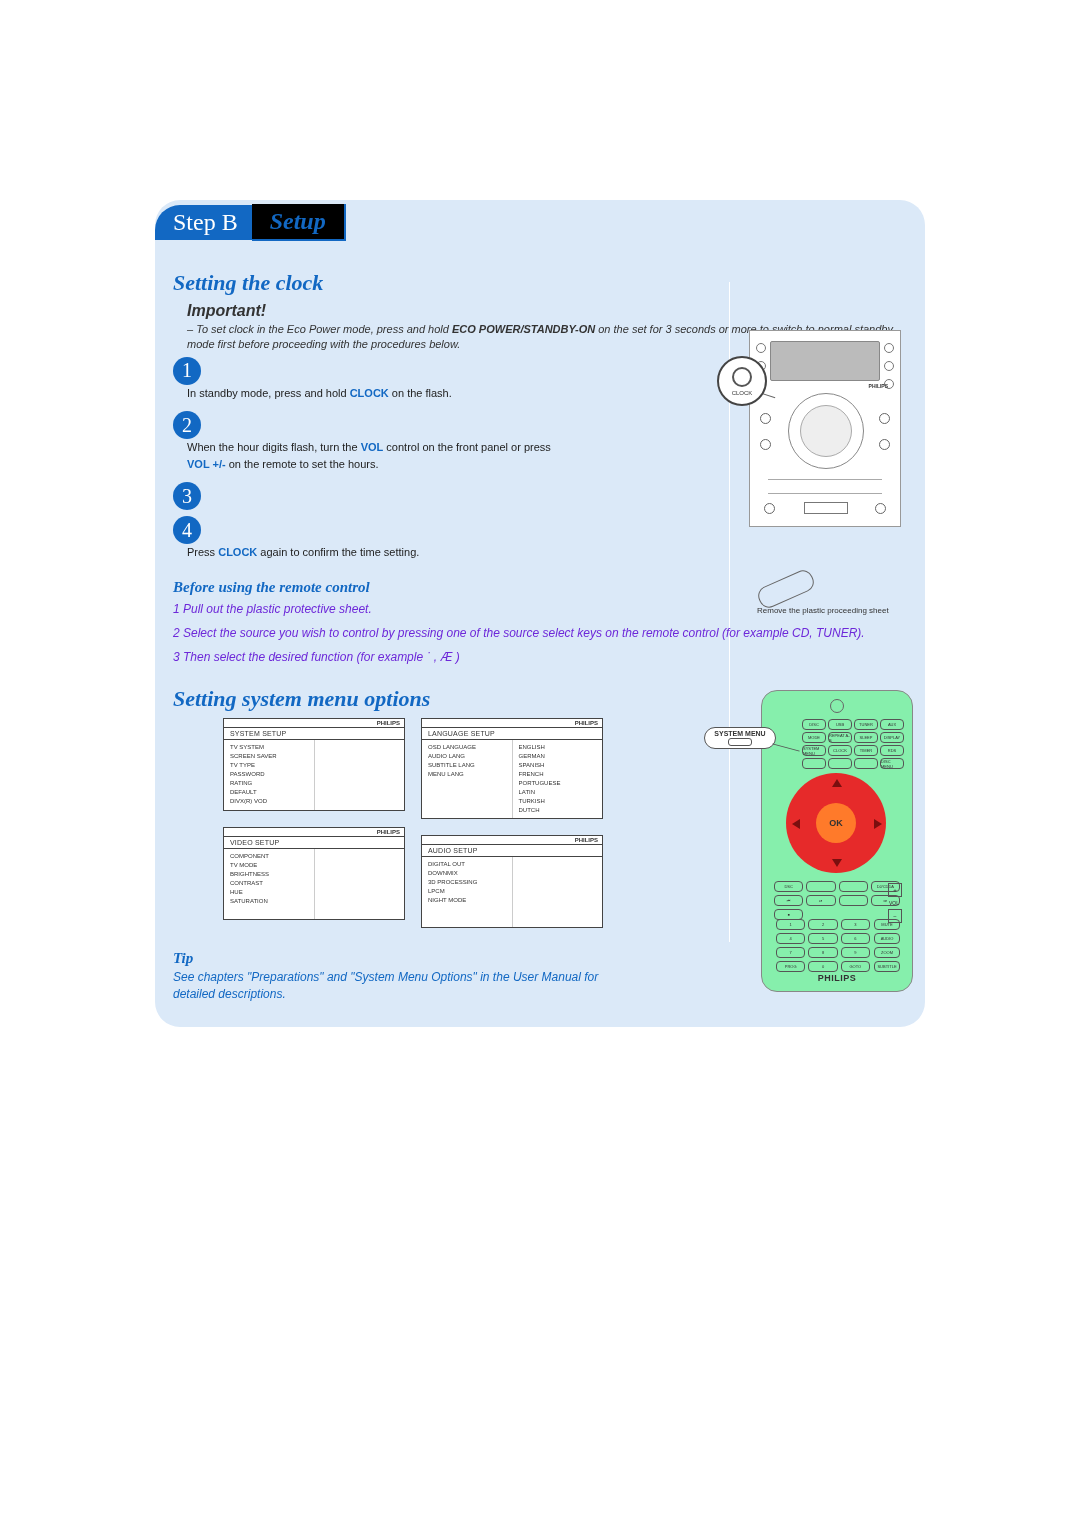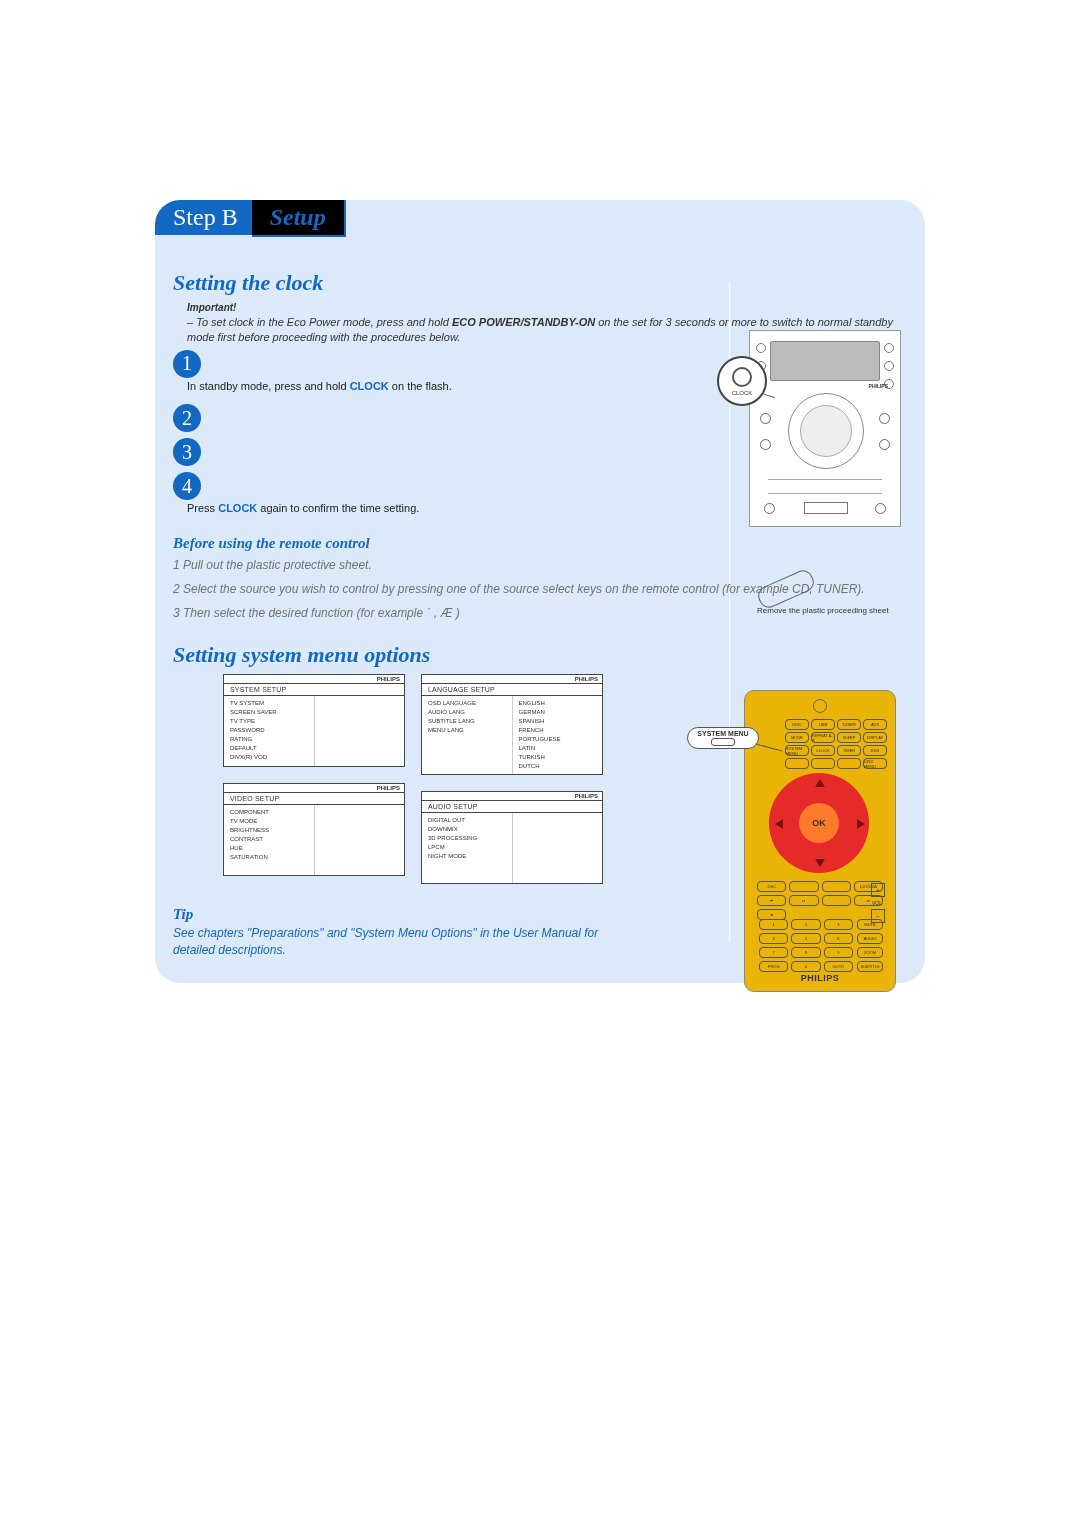--- a/index.html
+++ b/index.html
@@ -16,21 +16,21 @@
     position: relative;
   }
   .main-box {
     background: #dbe9f8;
     border-radius: 25px;
     padding: 0 0 25px 0;
     position: relative;
   }
   .step-banner {
     display: flex;
-    align-items: flex-start;
+    align-items: center;
     height: 44px;
   }
   .step-b {
     background: #1268c3;
     color: #fff;
     font-size: 24px;
     font-weight: normal;
     font-family: Georgia, serif;
     padding: 4px 14px 4px 18px;
     border-top-left-radius: 25px;
@@ -58,21 +58,21 @@
     color: #1268c3;
     font-style: italic;
     font-family: Georgia, serif;
     font-size: 22px;
     font-weight: bold;
     margin: 8px 0 6px 0;
   }
   .important-label {
     font-weight: bold;
     font-style: italic;
-    font-size: 10px;
+    font-size: 16px;
     margin: 0 0 2px 14px;
   }
   .important-text {
     font-style: italic;
     font-size: 11px;
     line-height: 1.4;
     margin: 0 0 8px 14px;
   }
   .step-row {
     display: flex;
@@ -104,21 +104,21 @@
   .bold { font-weight: bold; }
   .subheading {
     color: #1268c3;
     font-style: italic;
     font-family: Georgia, serif;
     font-weight: bold;
     font-size: 15px;
     margin: 18px 0 4px 0;
   }
   .blue-italic-list {
-    color: #737373;
+    color: #6d28d9;
     font-style: italic;
     font-size: 12px;
     line-height: 1.5;
     margin: 0 0 6px 0;
   }
   .device-figure {
     position: absolute;
     right: 24px;
     top: 86px;
     width: 150px;
@@ -238,27 +238,27 @@
   }
   .menu-box .values {
     width: 50%;
     font-size: 6px;
     padding: 3px 6px;
     line-height: 1.5;
   }
   .menu-box .items div, .menu-box .values div { white-space: nowrap; }
   .remote-figure {
     position: absolute;
-    right: 29px;
+    right: 12px;
     top: 446px;
     width: 150px;
     height: 300px;
     border: 1px solid #888;
-    border-radius: 10px;
-    background: #eab308;
+    border-radius: 16px;
+    background: #86efac;
   }
   .remote-figure .power {
     position: absolute;
     left: 50%; top: 8px; transform: translateX(-50%);
     width: 12px; height: 12px; border: 1px solid #666; border-radius: 50%;
   }
   .remote-figure .top-btns {
     position: absolute;
     left: 40px; right: 8px; top: 28px;
     display: grid; grid-template-columns: repeat(4, 1fr); gap: 2px;
@@ -383,20 +383,23 @@
 
       <div class="step-row">
         <div class="step-num">1</div>
       </div>
       <div class="step-text" style="margin:-10px 0 14px 14px;">
         <span>In standby mode, press and hold </span><span class="bold-blue">CLOCK</span><span> on the flash.</span>
       </div>
 
       <div class="step-row">
         <div class="step-num">2</div>
+      </div>
+      <div class="step-text" style="margin:-10px 0 14px 14px;">
+        <span>When the hour digits flash, turn the </span><span class="bold-blue">VOL</span><span> control on the front panel or press </span><span class="bold-blue">VOL +/-</span><span> on the remote to set the hours.</span>
       </div>
 
       <div class="step-row">
         <div class="step-num">3</div>
       </div>
 
       <div class="step-row">
         <div class="step-num">4</div>
       </div>
       <div class="step-text" style="margin:-10px 0 14px 14px;">

